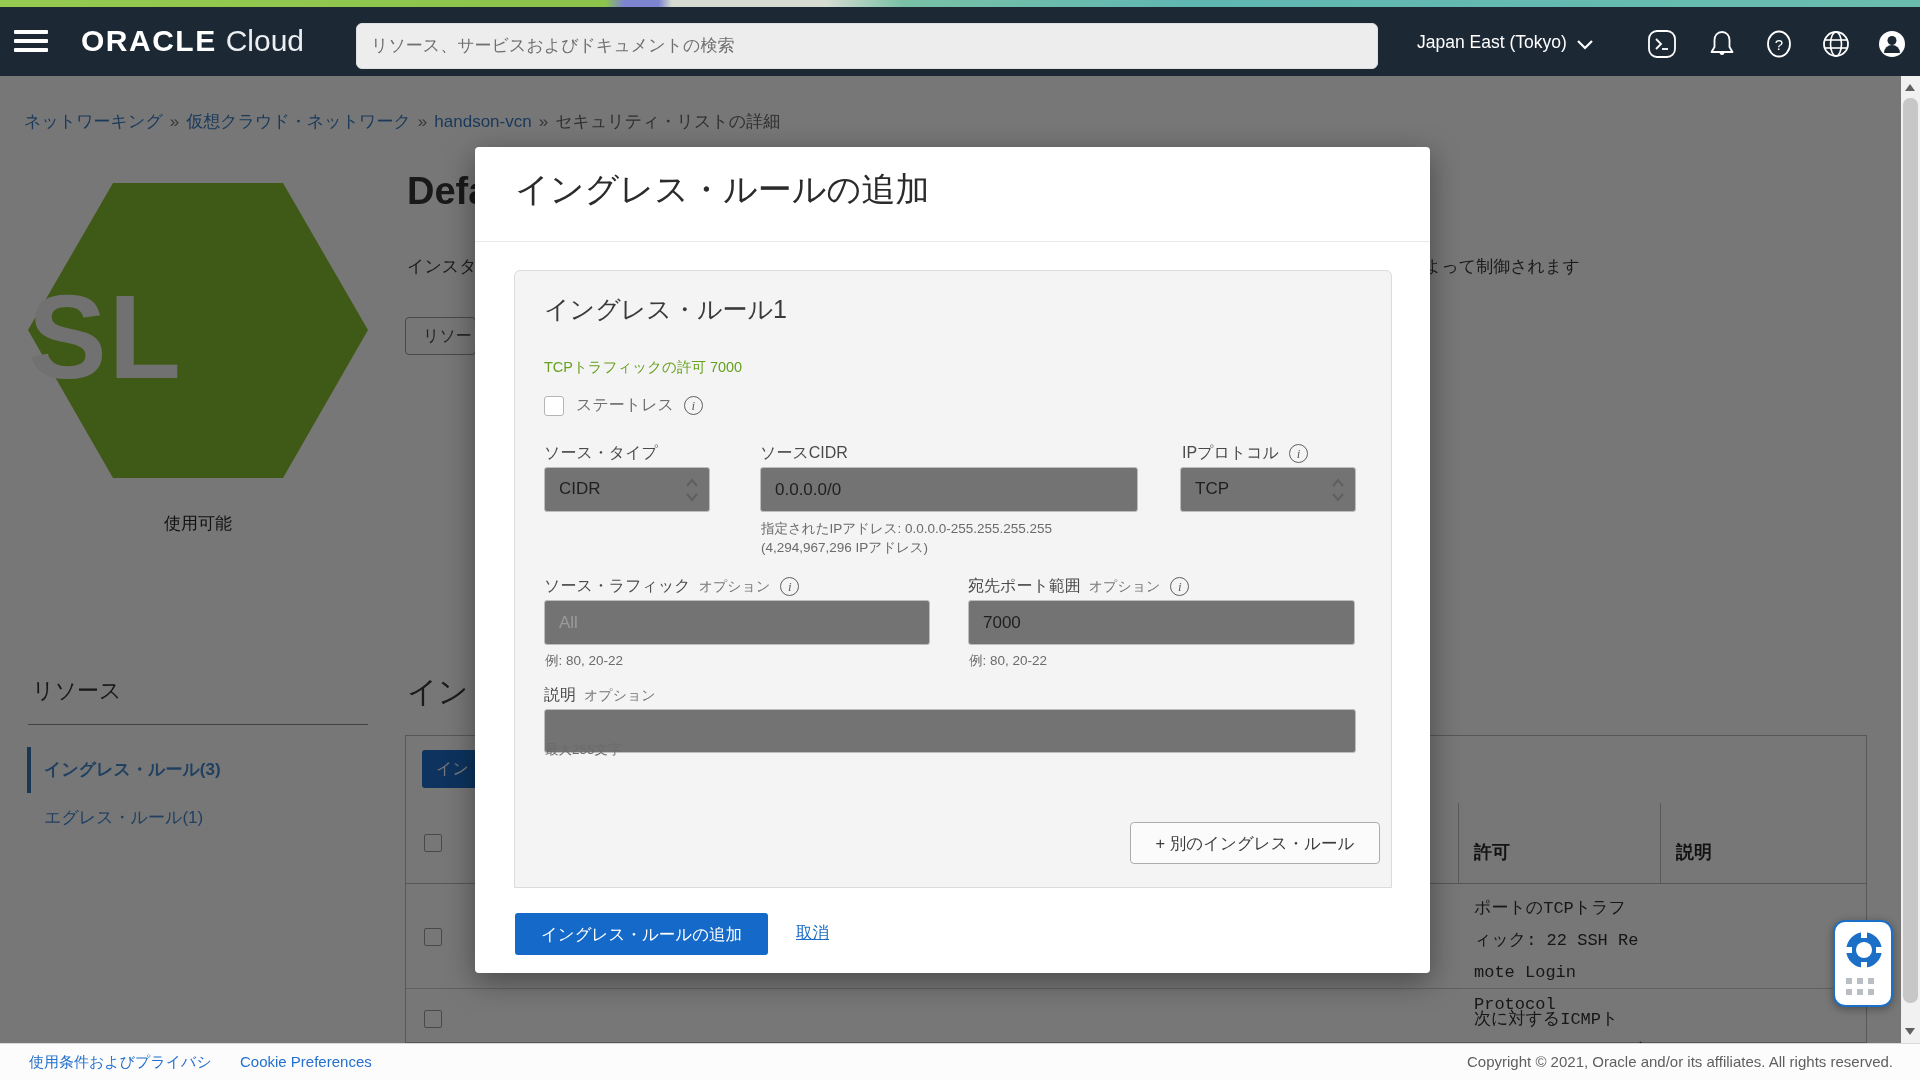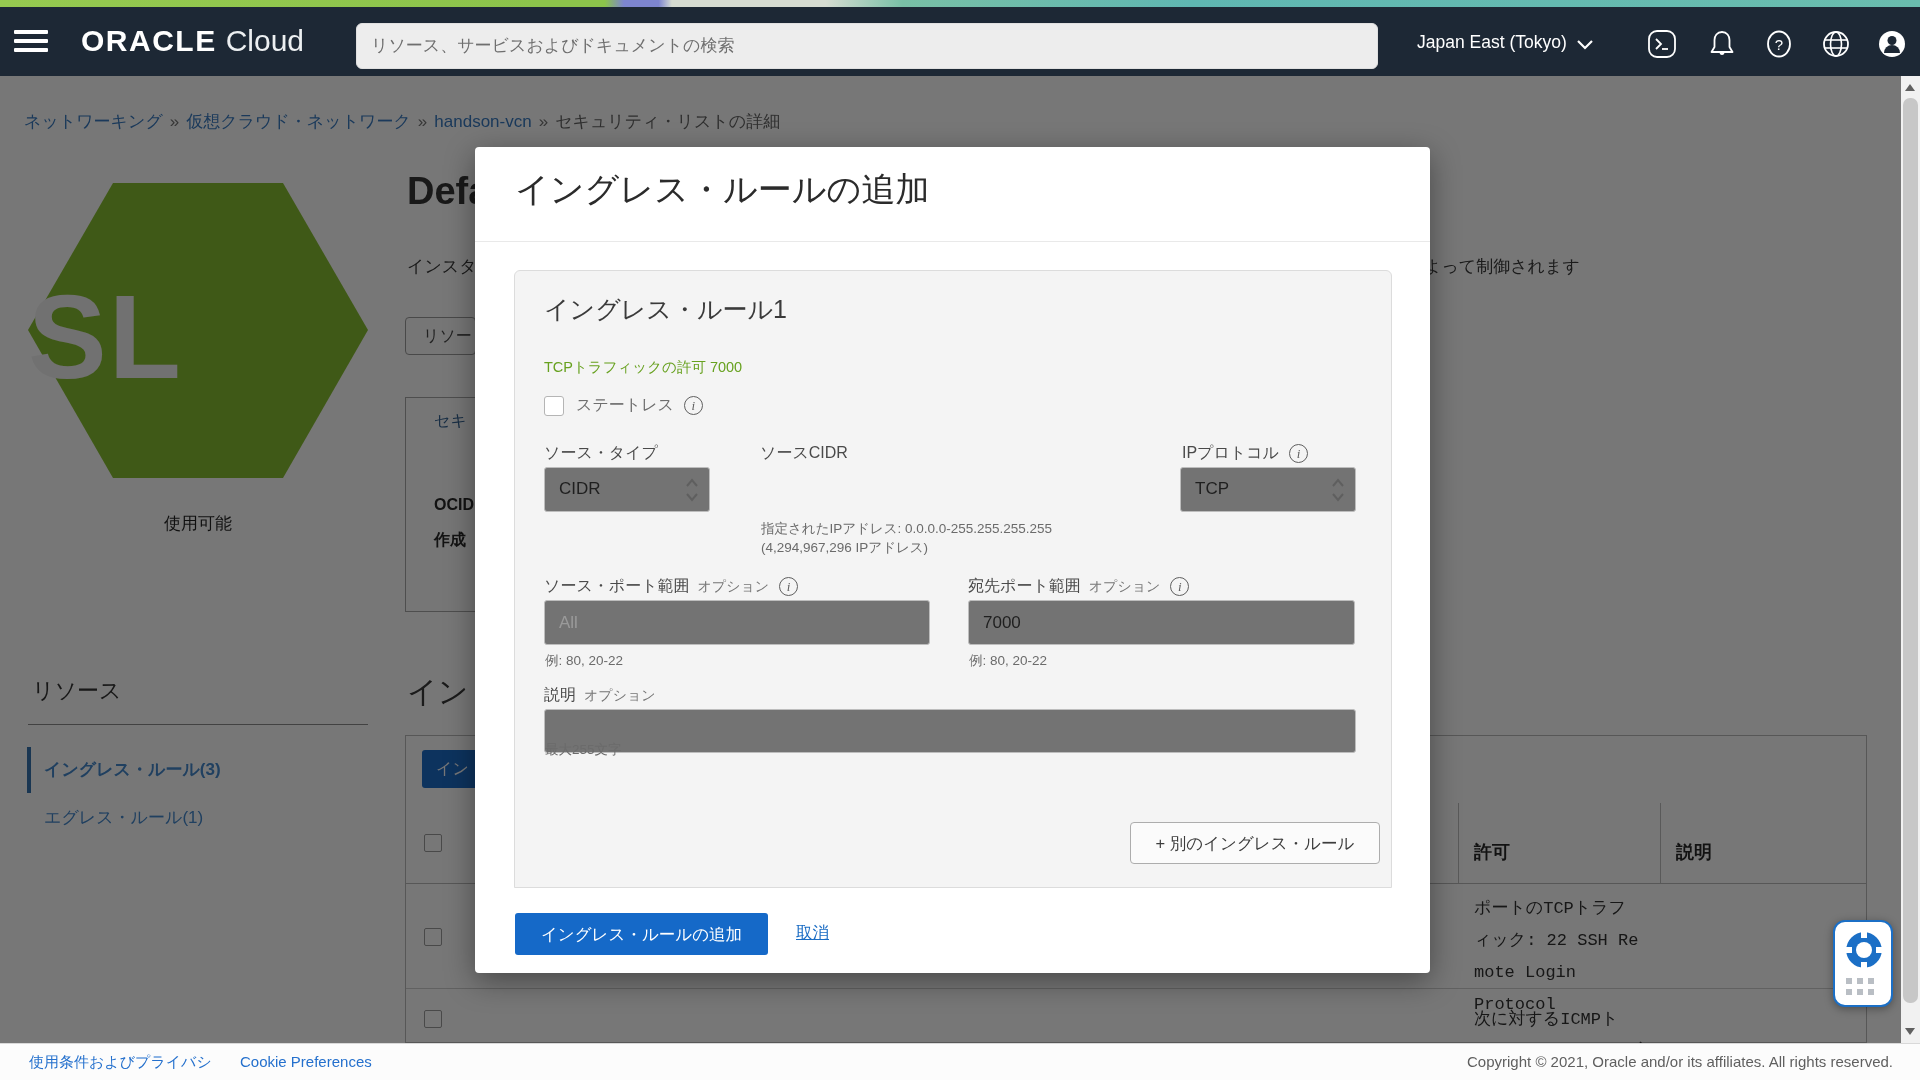--- a/index.html
+++ b/index.html
@@ -202,25 +202,20 @@
       <svg width="340" height="295" viewBox="0 0 340 295">
           <polygon points="85,0 255,0 340,147 255,295 85,295 0,147" fill="#84bd2b"></polygon>
         </svg>
       <div id="hex-label">SL</div>
     </div>
     <div id="status-avail" class="abs">使用可能</div>
     <div id="pg-title" class="abs">Defa</div>
     <div id="pg-intro" class="abs">インスタ</div>
     <div id="pg-intro-tail" class="abs">よって制御されます</div>
     <div id="btn-move" class="abs">リソー</div>
-    <div id="infobox" class="abs">
-      <div class="tab">セキ</div>
-      <div class="lbl1">OCID</div>
-      <div class="lbl2">作成</div>
-    </div>
     <div id="sb-heading" class="abs">リソース</div>
     <div id="sb-divider" class="abs"></div>
     <div id="sb-activebar" class="abs"></div>
     <div id="sb-item1" class="abs">イングレス・ルール(3)</div>
     <div id="sb-item2" class="abs">エグレス・ルール(1)</div>
     <div id="list-heading" class="abs">イン</div>
     <div id="tablepanel" class="abs"></div>
     <div id="btn-add-sm" class="abs">イン</div>
     <div id="chk-h" class="abs pgcheck"></div>
     <div id="th-border" class="abs"></div>
@@ -255,32 +250,35 @@
       <div id="lbl-ipproto" class="flabel">
         <span>IPプロトコル</span><span class="info-icon">i</span>
       </div>
       <div id="fld-srctype" class="field selectbox">
         <span class="val">CIDR</span>
         <svg width="14" height="26" viewBox="0 0 14 26">
             <path d="M2 9 L7 3 L12 9" fill="none" stroke="#5f5f5f" stroke-width="2"></path>
             <path d="M2 17 L7 23 L12 17" fill="none" stroke="#5f5f5f" stroke-width="2"></path>
           </svg>
       </div>
+      <div id="fld-srccidr" class="field">
+        <input type="text" value="0.0.0.0/0" style="">
+      </div>
       <div id="fld-ipproto" class="field selectbox">
         <span class="val">TCP</span>
         <svg width="14" height="26" viewBox="0 0 14 26">
             <path d="M2 9 L7 3 L12 9" fill="none" stroke="#5f5f5f" stroke-width="2"></path>
             <path d="M2 17 L7 23 L12 17" fill="none" stroke="#5f5f5f" stroke-width="2"></path>
           </svg>
       </div>
       <div id="hlp-cidr1" class="helper">指定されたIPアドレス: 0.0.0.0-255.255.255.255</div>
       <div id="hlp-cidr2" class="helper">(4,294,967,296 IPアドレス)</div>
 
       <div id="lbl-srcport" class="flabel">
-        <span>ソース・ポート範囲</span><span class="opt">オプション</span><span class="info-icon">i</span>
+        <span>ソース・ラフィック</span><span class="opt">オプション</span><span class="info-icon">i</span>
       </div>
       <div id="lbl-dstport" class="flabel">
         <span>宛先ポート範囲</span><span class="opt">オプション</span><span class="info-icon">i</span>
       </div>
       <div id="fld-srcport" class="field">
         <input type="text" placeholder="All" style="">
       </div>
       <div id="fld-dstport" class="field">
         <input type="text" value="7000" style="">
       </div>

